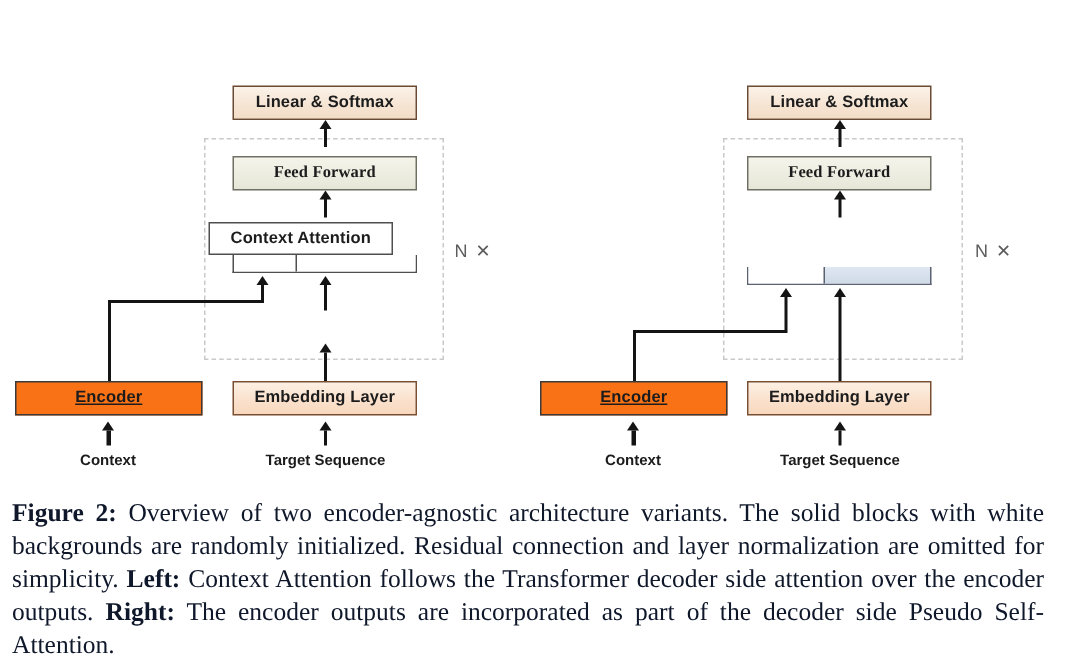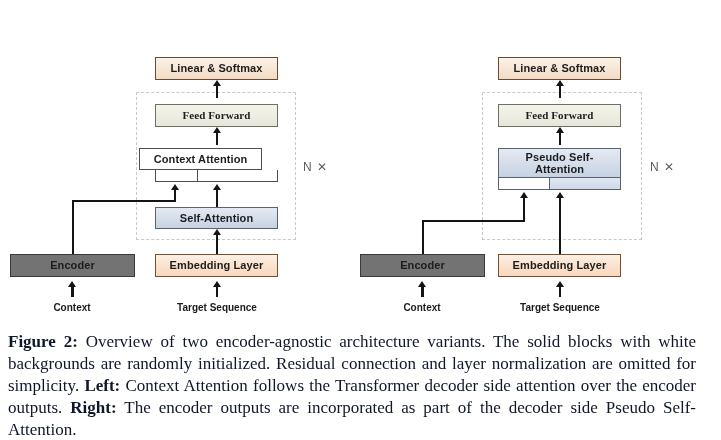--- a/index.html
+++ b/index.html
@@ -51,21 +51,22 @@
   .blk.attn-white{
     border-color:#4f4f4f;
     background:#ffffff;
   }
   .blk.selfattn{
     border-color:#5a6170;
     background:linear-gradient(to bottom,#e4eaf2 0%,#d2dce9 60%,#c6d2e2 100%);
   }
   .blk.encoder{
     border-color:#3a3a3a;
-    background:#737373;
+    background:#f97316;
+    text-decoration:underline;
   }
   .blk.embed{
     border-color:#7a4f31;
     background:linear-gradient(to bottom,#fdf0e3 0%,#fae0cb 60%,#f8d8bd 100%);
   }
 
   
   .subbar{
     position:absolute;
     box-sizing:border-box;
@@ -147,21 +148,20 @@
 
     <div class="wire vline" style="left:174px;top:190px;height:12px;"></div>
     <div class="arrowhead" style="left:170.7px;top:184px;"></div>
 
     <div class="wire vline" style="left:215.8px;top:190px;height:17px;"></div>
     <div class="arrowhead" style="left:212.5px;top:184px;"></div>
 
     <div class="wire vline" style="left:72px;top:200px;height:58px;"></div>
     <div class="wire hline" style="left:72px;top:200px;width:104px;"></div>
 
-    <div class="blk selfattn" style="left:155px;top:207px;width:123px;height:22px;">Self-Attention</div>
 
     <div class="wire vline" style="left:215.8px;top:235px;height:19px;"></div>
     <div class="arrowhead" style="left:212.5px;top:229px;"></div>
 
     <div class="blk encoder" style="left:10px;top:254px;width:125px;height:23px;">Encoder</div>
 
     <div class="blk embed" style="left:155px;top:254px;width:123px;height:23px;">Embedding Layer</div>
 
     <div class="wire vline" style="left:71.3px;top:287px;height:10px;"></div>
     <div class="arrowhead" style="left:68px;top:281px;"></div>
@@ -182,24 +182,20 @@
     <div class="blk softmax" style="left:138px;top:57px;width:123px;height:23px;">Linear &amp; Softmax</div>
 
     <div class="wire vline" style="left:198.8px;top:84px;height:14px;"></div>
     <div class="arrowhead" style="left:195.5px;top:80px;"></div>
 
     <div class="blk ffwd" style="left:138px;top:104px;width:123px;height:23px;">Feed Forward</div>
 
     <div class="wire vline" style="left:198.8px;top:131px;height:14px;"></div>
     <div class="arrowhead" style="left:195.5px;top:127px;"></div>
 
-    <div class="blk selfattn" style="left:138px;top:148px;width:123px;height:30px;flex-direction:column;">
-      <span>Pseudo Self-</span>
-      <span>Attention</span>
-    </div>
     <div class="subbar" style="left:138px;top:178px;width:123px;height:12px;border-color:#5a6170;">
       <div class="subcell" style="width:50px;"></div>
       <div class="subcell divider tinted" style="flex:1;border-left-color:#5a6170;"></div>
     </div>
 
     <div class="wire vline" style="left:163px;top:198px;height:22px;"></div>
     <div class="arrowhead" style="left:159.7px;top:192px;"></div>
 
     <div class="wire vline" style="left:198.8px;top:198px;height:56px;"></div>
     <div class="arrowhead" style="left:195.5px;top:192px;"></div>

